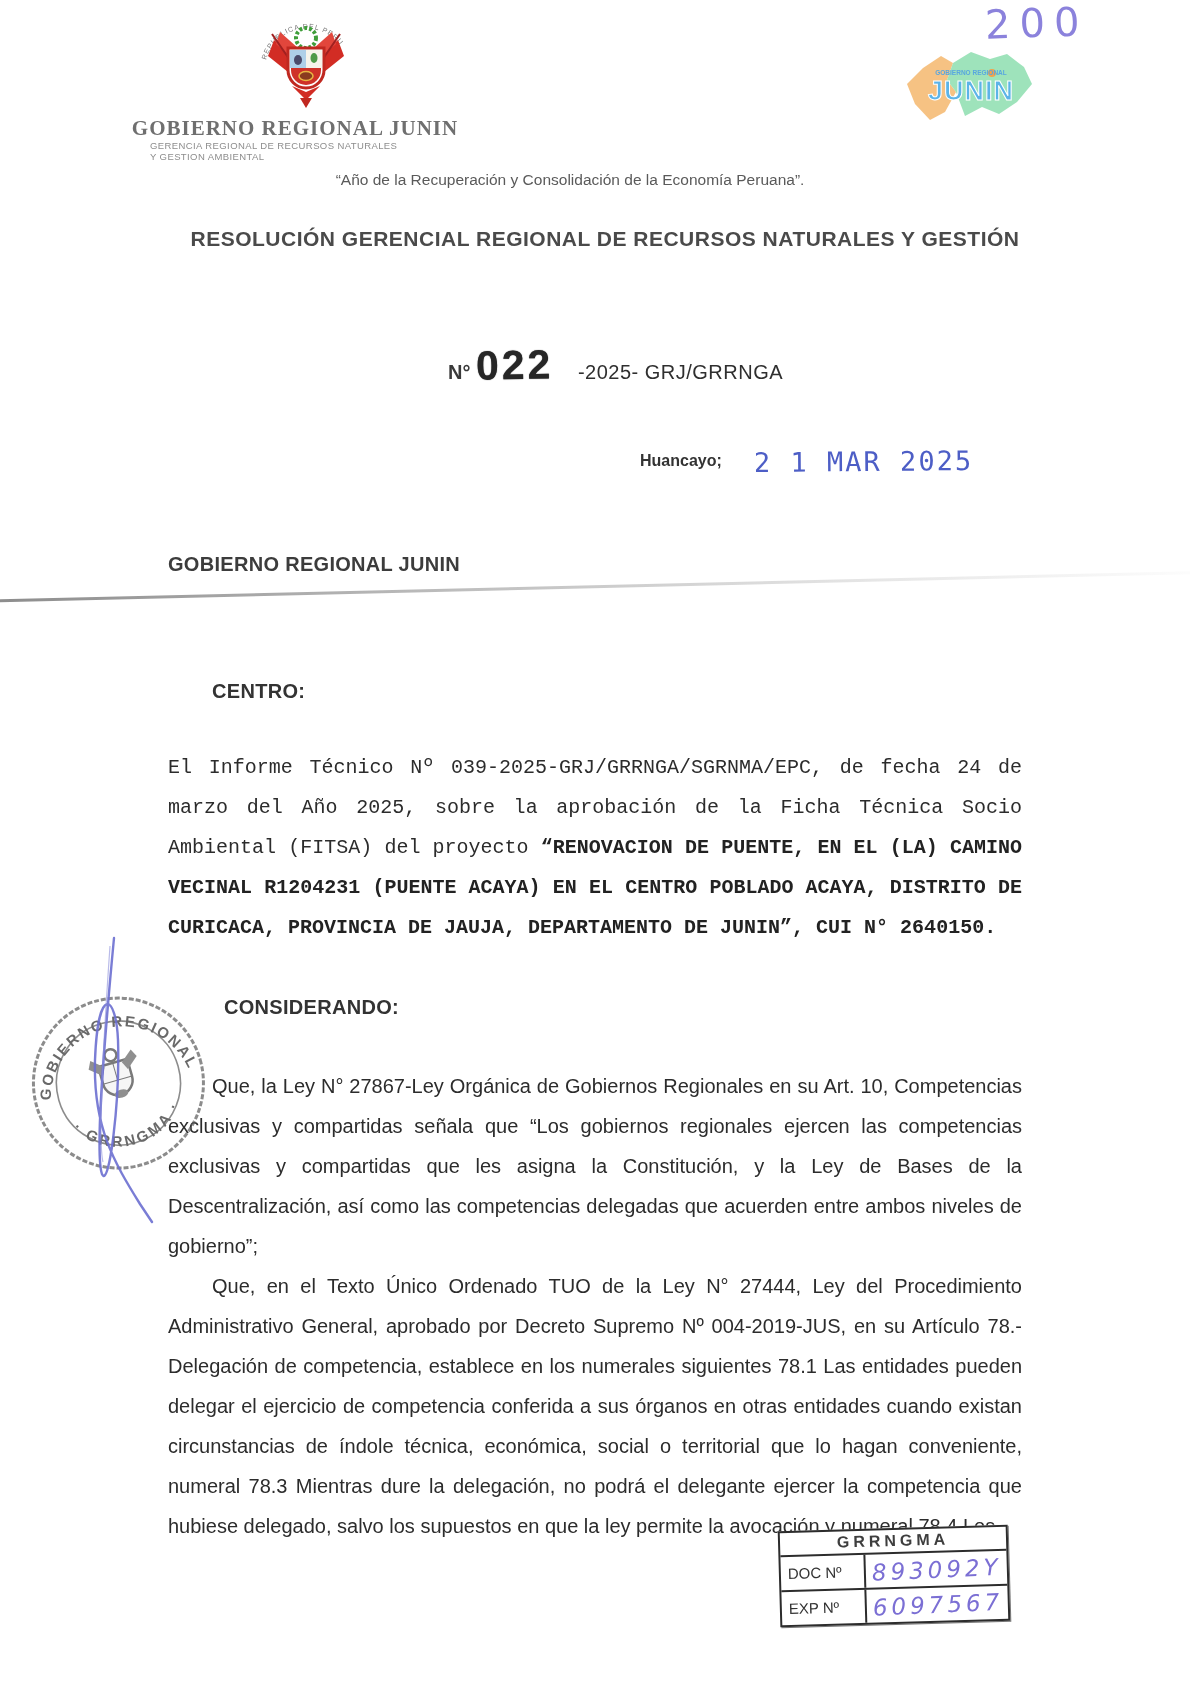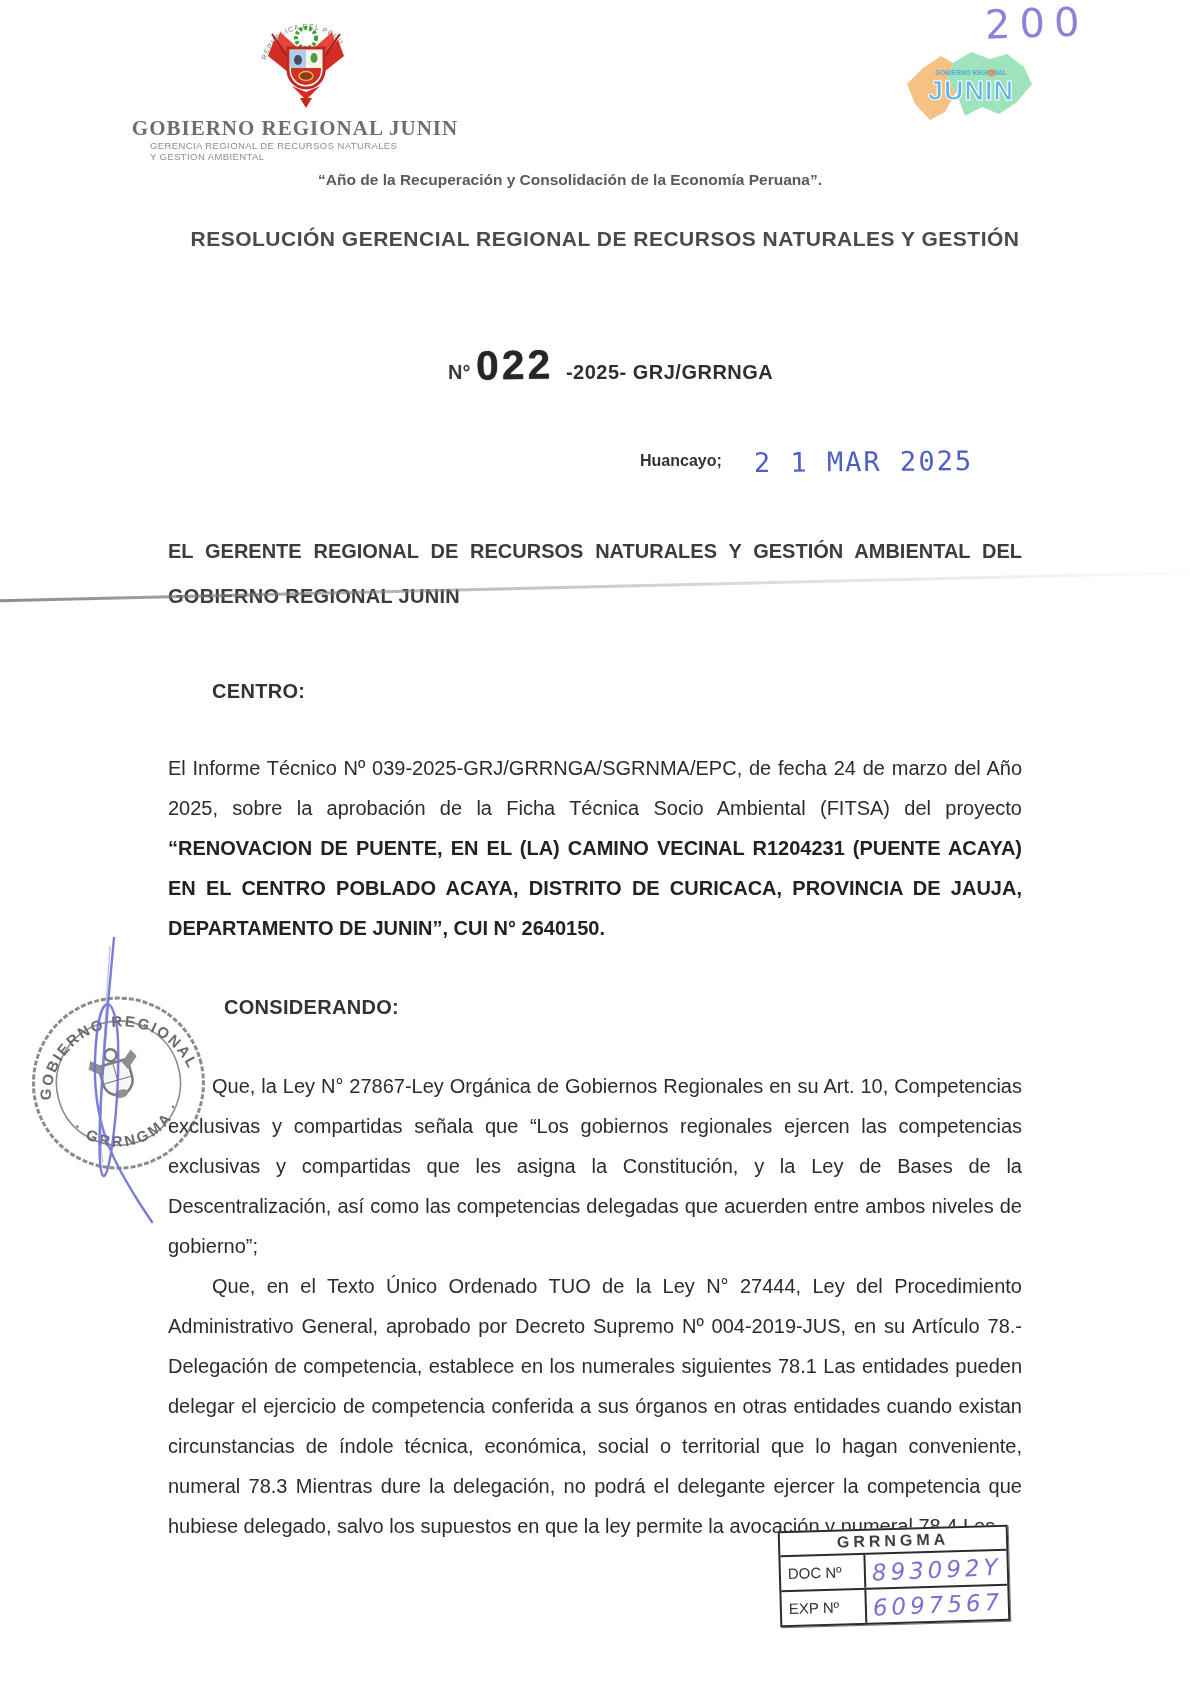--- a/index.html
+++ b/index.html
@@ -10,35 +10,35 @@
   
   .hand-200{left:985px;top:0px;font-size:40px;letter-spacing:9px;color:#8b82dc;
             transform:rotate(-2deg);font-family:"DejaVu Sans",sans-serif;}
 
   
   .org-name{left:130px;top:116px;width:330px;text-align:center;
             font-family:"Liberation Serif",serif;font-weight:bold;font-size:21px;
             color:#6f6f6f;letter-spacing:1px;}
   .org-sub{left:150px;top:140px;width:330px;text-align:left;font-size:9.5px;
            color:#8d8d8d;line-height:11px;letter-spacing:.4px;}
-  .slogan{left:160px;top:171px;width:820px;text-align:center;font-weight:bold;
+  .slogan{left:160px;top:171px;width:820px;text-align:center;font-weight:normal;
           font-size:15.5px;color:#5a5a5a;}
 
   
   .title1{left:180px;top:227px;width:850px;text-align:center;font-weight:bold;
           font-size:21px;color:#4a4a4a;letter-spacing:.5px;}
   .title2{left:170px;top:268px;width:850px;text-align:center;font-weight:bold;
           font-size:20px;color:#3d3d3d;letter-spacing:1px;}
 
   
   .nro-line{left:448px;top:342px;display:flex;align-items:baseline;}
   .nro-prefix{font-weight:bold;font-size:20px;color:#3a3a3a;}
   .nro-number{font-weight:bold;font-size:41px;color:#262626;letter-spacing:3px;
               margin-left:6px;transform:rotate(-1deg);text-shadow:0 0 1px #444;}
-  .nro-suffix{font-weight:bold;font-size:20px;color:#2f2f2f;margin-left:12px;letter-spacing:.5px;}
+  .nro-suffix{font-weight:normal;font-size:20px;color:#2f2f2f;margin-left:24px;letter-spacing:.5px;}
 
   
   .place{left:640px;top:452px;font-weight:bold;font-size:16px;color:#333;}
   .date-stamp{left:754px;top:446px;font-family:"DejaVu Sans Mono",monospace;
               font-size:27px;color:#4d5ec6;letter-spacing:2px;transform:rotate(-.5deg);}
 
   
   .addressee{left:168px;top:540px;width:854px;font-weight:bold;font-size:20px;color:#3c3c3c;}
   .justify-line{text-align:justify;height:32px;overflow:hidden;}
   .justify-line::after{content:"";display:inline-block;width:100%;}
@@ -132,29 +132,28 @@
   <div class="abs nro-line">
     <span class="nro-prefix">N°</span>
     <span class="nro-number">022</span>
     <span class="nro-suffix">-2025- GRJ/GRRNGA</span>
   </div>
 
   <div class="abs place">Huancayo;</div>
   <div class="abs date-stamp">2 1 MAR 2025</div>
 
   <div class="abs addressee">
-    <div class="justify-line">EL GERENTE REGIONAL DE RECURSOS NATURALES Y GESTIÓN AMBIENTAL DEL</div>
     <div class="addr2">GOBIERNO REGIONAL JUNIN</div>
   </div>
 
   <div class="abs artifact"></div>
 
   <div class="abs heading" style="left:212px;top:680px;">CENTRO:</div>
   <div class="abs body-block" style="top:748px;">
-    <p style="text-indent:0;">
+    <p style="text-indent:0;font-family:Liberation Mono, monospace;">
       <span>El Informe Técnico Nº 039-2025-GRJ/GRRNGA/SGRNMA/EPC, de fecha 24 de marzo del Año 2025, sobre la aprobación de la Ficha Técnica Socio Ambiental (FITSA) del proyecto </span><span class="b">“RENOVACION DE PUENTE, EN EL (LA) CAMINO VECINAL R1204231 (PUENTE ACAYA) EN EL CENTRO POBLADO ACAYA, DISTRITO DE CURICACA, PROVINCIA DE JAUJA, DEPARTAMENTO DE JUNIN”, CUI N° 2640150.</span>
     </p>
   </div>
 
   <div class="abs heading" style="left:212px;top:996px;margin-left:12px;">CONSIDERANDO:</div>
   <div class="abs body-block" style="top:1066px;">
     <p>Que, la Ley N° 27867-Ley Orgánica de Gobiernos Regionales en su Art. 10, Competencias exclusivas y compartidas señala que “Los gobiernos regionales ejercen las competencias exclusivas y compartidas que les asigna la Constitución, y la Ley de Bases de la Descentralización, así como las competencias delegadas que acuerden entre ambos niveles de gobierno”;</p>
     <p>Que, en el Texto Único Ordenado TUO de la Ley N° 27444, Ley del Procedimiento Administrativo General, aprobado por Decreto Supremo Nº 004-2019-JUS, en su Artículo 78.- Delegación de competencia, establece en los numerales siguientes 78.1 Las entidades pueden delegar el ejercicio de competencia conferida a sus órganos en otras entidades cuando existan circunstancias de índole técnica, económica, social o territorial que lo hagan conveniente, numeral 78.3 Mientras dure la delegación, no podrá el delegante ejercer la competencia que hubiese delegado, salvo los supuestos en que la ley permite la avocación y numeral  78.4 Los</p>
   </div>
 

